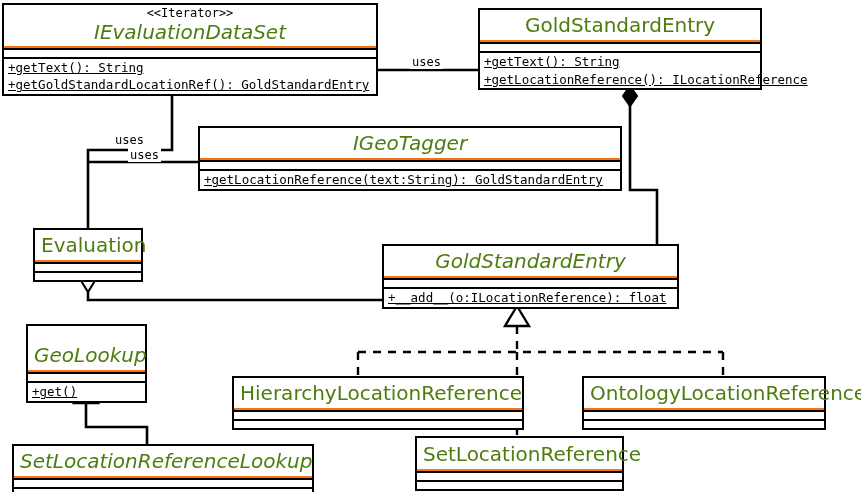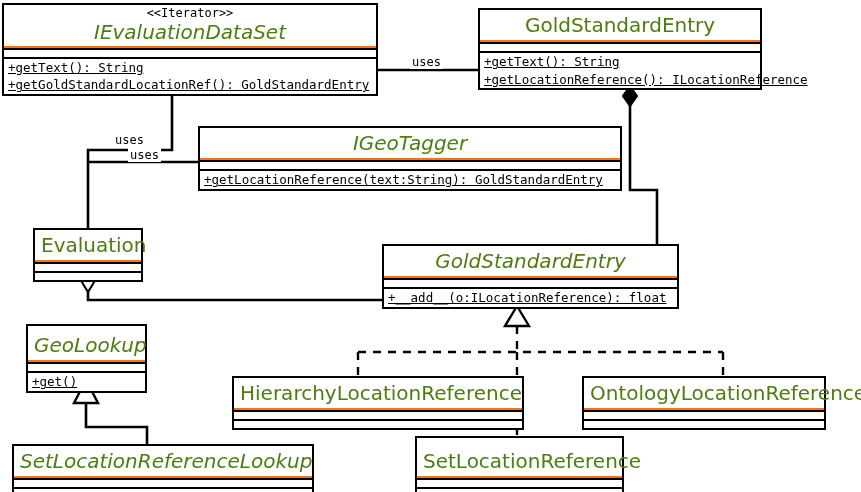--- a/index.html
+++ b/index.html
@@ -171,21 +171,21 @@
     <div class="uml-header" style="padding-top:4px; padding-bottom:4px;">
       <span class="cls-name iface">GoldStandardEntry</span>
     </div>
     <div class="uml-section empty"></div>
     <div class="uml-section">
       <div>+__add__(o:ILocationReference): float</div>
     </div>
   </div>
 
   <div class="uml-class" style="left:26px; top:324px; width:121px;">
-    <div class="uml-header" style="padding-top:8px; padding-bottom:4px;">
+    <div class="uml-header" style="padding-top:18px; padding-bottom:4px;">
       <span class="cls-name iface">GeoLookup</span>
     </div>
     <div class="uml-section empty"></div>
     <div class="uml-section">
       <div>+get()</div>
     </div>
   </div>
 
   <div class="uml-class" style="left:12px; top:444px; width:302px;">
     <div class="uml-header" style="padding-top:4px; padding-bottom:4px;">
@@ -197,21 +197,21 @@
 
   <div class="uml-class" style="left:232px; top:376px; width:292px;">
     <div class="uml-header" style="padding-top:4px; padding-bottom:4px;">
       <span class="cls-name">HierarchyLocationReference</span>
     </div>
     <div class="uml-section empty"></div>
     <div class="uml-section empty"></div>
   </div>
 
   <div class="uml-class" style="left:415px; top:436px; width:209px;">
-    <div class="uml-header" style="padding-top:12px; padding-bottom:4px;">
+    <div class="uml-header" style="padding-top:5px; padding-bottom:4px;">
       <span class="cls-name">SetLocationReference</span>
     </div>
     <div class="uml-section empty"></div>
     <div class="uml-section empty"></div>
   </div>
 
   <div class="uml-class" style="left:582px; top:376px; width:244px;">
     <div class="uml-header" style="padding-top:4px; padding-bottom:4px;">
       <span class="cls-name">OntologyLocationReference</span>
     </div>

